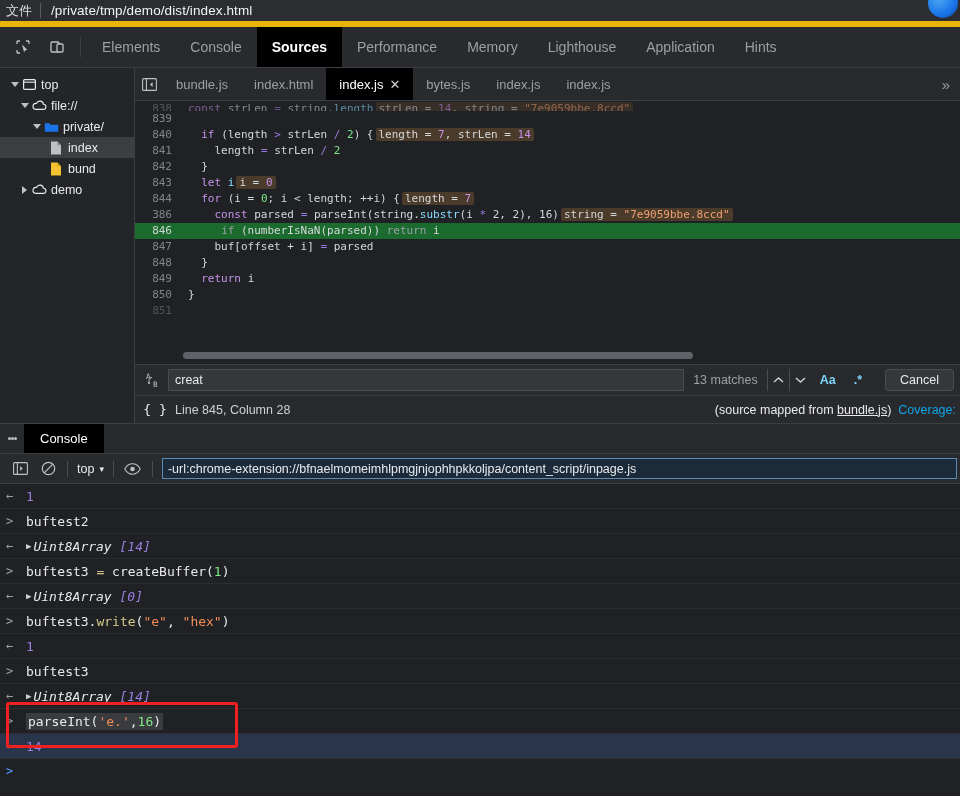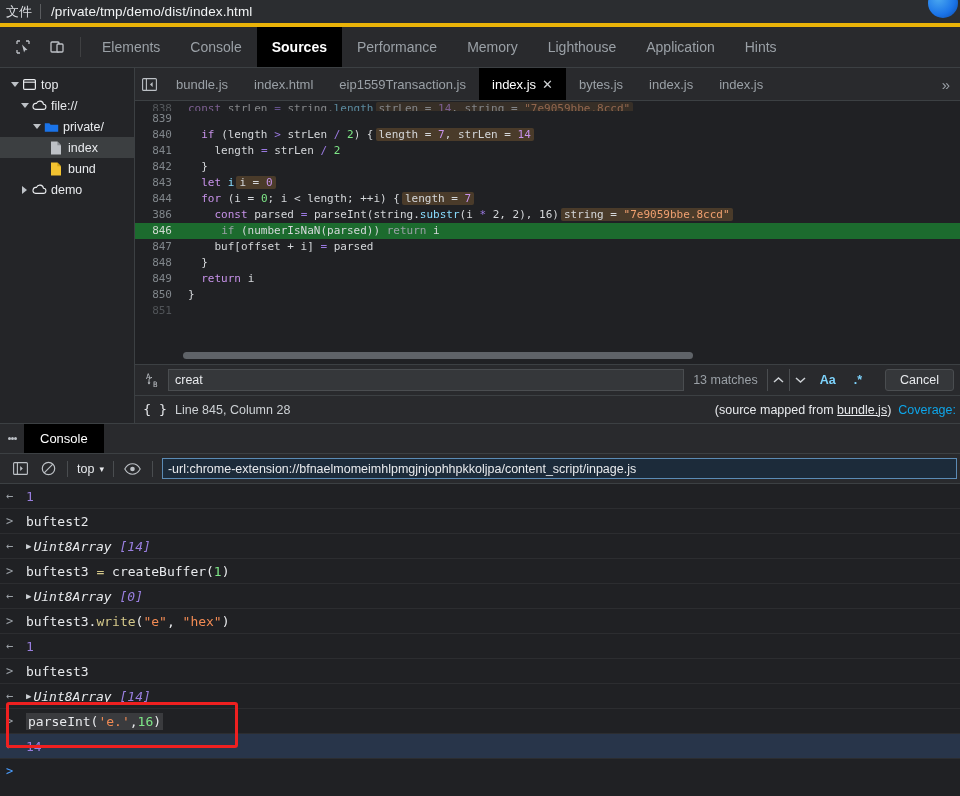--- a/index.html
+++ b/index.html
@@ -9,21 +9,21 @@
     font-family: "Liberation Sans", sans-serif;
     overflow: hidden;
   }
   body { position: relative; }
 
   
   .titlebar {
     height: 27px; background: #2b2d30;
     display: flex; align-items: center;
     color: #e8eaed; font-size: 13px;
-    border-bottom: 4px solid #eab308;
+    border-bottom: 6px solid #eab308;
     position: relative;
   }
   .titlebar .menu-cjk { padding: 0 8px 0 6px; color: #dadce0; font-size: 13px; }
   .titlebar .vsep { width: 1px; height: 15px; background: #5a5c5f; }
   .titlebar .url { padding-left: 10px; color: #f1f3f4; font-size: 13.5px; letter-spacing: .1px; }
   .titlebar .globe {
     position: absolute; right: 2px; top: -12px;
     width: 30px; height: 30px; border-radius: 50%;
     background: radial-gradient(circle at 35% 35%, #4aa8f0 0%, #1a73e8 60%, #0d47a1 100%);
   }
@@ -331,23 +331,20 @@
             <line x1="4.4" y1="0.6" x2="4.4" y2="12.4" stroke="#bdc1c6" stroke-width="1.1"></line>
             <path d="M10.6 4l-2.6 2.5 2.6 2.5z" fill="#bdc1c6"></path>
           </svg>
       </div>
       <div class="file-tab">
         <span>bundle.js</span>
       </div>
       <div class="file-tab">
         <span>index.html</span>
       </div>
-      <div class="file-tab">
-        <span>eip1559Transaction.js</span>
-      </div>
       <div class="file-tab active">
         <span>index.js</span>
         <span class="ft-close">✕</span>
       </div>
       <div class="file-tab">
         <span>bytes.js</span>
       </div>
       <div class="file-tab">
         <span>index.js</span>
       </div>

